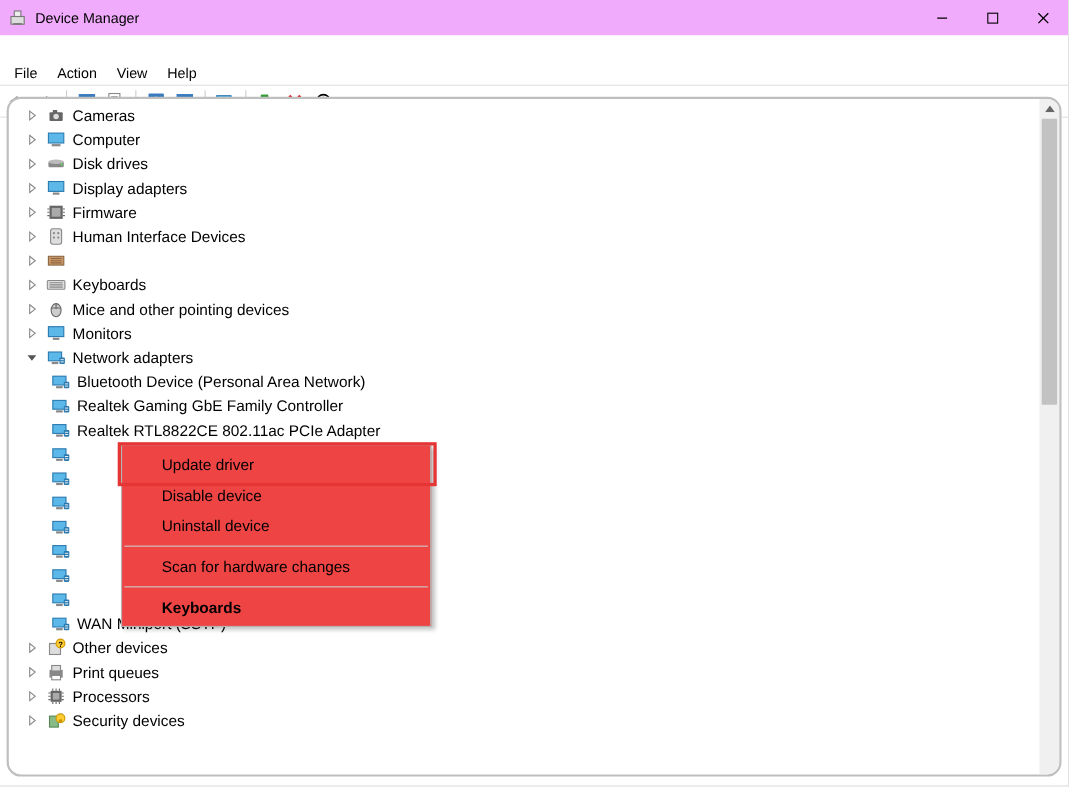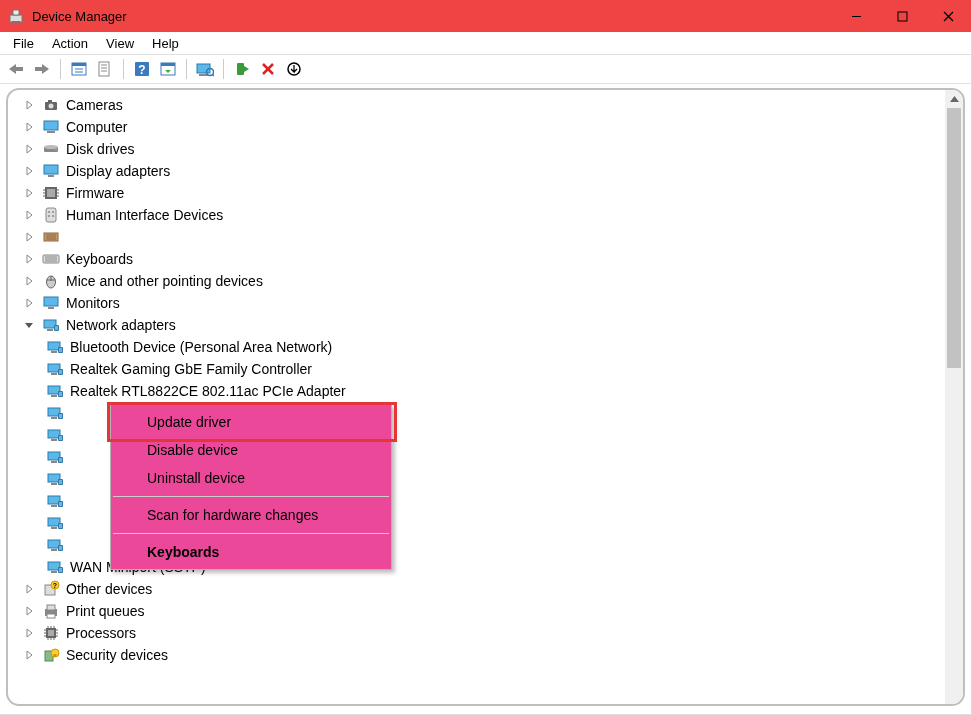--- a/index.html
+++ b/index.html
@@ -14,34 +14,34 @@
     overflow: hidden;
     position: relative;
     border-right:1px solid #ddd;
     border-bottom:1px solid #ddd;
   }
   .titlebar {
     height: 32px;
     display: flex;
     align-items: center;
     padding: 0 0 0 8px;
-    background:#ef4444;
+    background:#f0abfc;
   }
   .titlebar .app-icon {
     width:16px;height:16px;margin-right:8px;
     display:flex;align-items:center;justify-content:center;
   }
   .titlebar .title { font-size:13px; }
   .titlebar .spacer { flex:1; }
   .win-btn {
     width:46px;height:32px;display:flex;align-items:center;justify-content:center;
     font-size:11px;
   }
   .menubar {
-    height:22px;display:flex;align-items:center;padding:0 4px;gap:0;
+    height:22px;display:flex;align-items:center;padding:0 4px;gap:0;margin-top:23px;
   }
   .menubar .menu-item {
     padding:2px 9px;font-size:13px;
   }
   .toolbar {
     height:30px;border-top:1px solid #e0e0e0;border-bottom:1px solid #e0e0e0;
     display:flex;align-items:center;padding:0 4px;gap:2px;
   }
   .tb-btn {
     width:24px;height:24px;display:flex;align-items:center;justify-content:center;
@@ -77,21 +77,21 @@
     color:#888;font-size:10px;
   }
   .node-icon {
     width:18px;height:18px;margin-right:6px;display:flex;align-items:center;justify-content:center;
   }
   .node-label { }
   .context-menu {
     position:absolute;
     left:102px;top:314px;
     width:282px;
-    background:#ec4899;
+    background:#ef4444;
     border:1px solid #b3b3b3;
     box-shadow:3px 3px 4px rgba(0,0,0,0.25);
     padding:3px 0;
     font-size:14px;
   }
   .ctx-item {
     padding:6px 14px 6px 36px;
   }
   .ctx-sep { height:1px;background:#ccc;margin:4px 2px; }
   .ctx-highlight {

